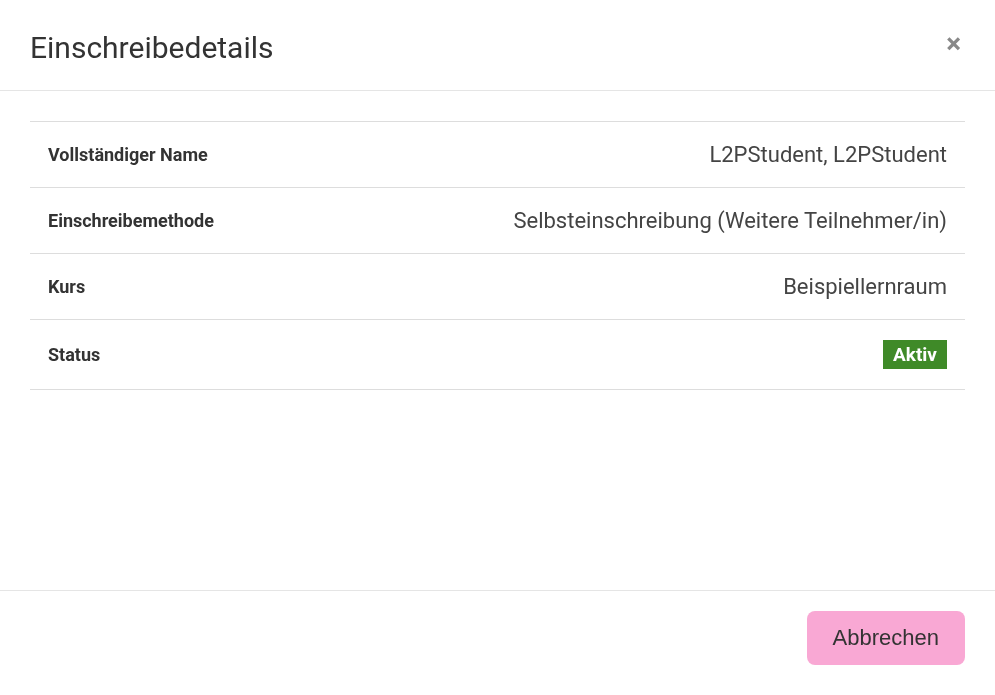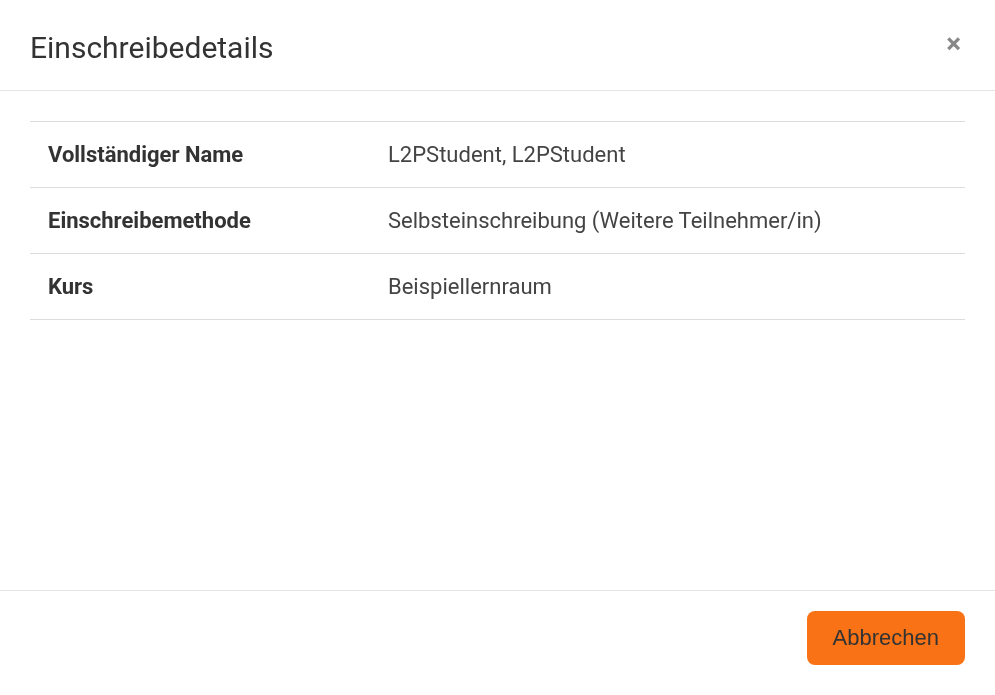--- a/index.html
+++ b/index.html
@@ -50,48 +50,49 @@
       border-collapse: collapse;
     }
     .detail-row {
       border-top: 1px solid #ddd;
     }
     .detail-row:last-child {
       border-bottom: 1px solid #ddd;
     }
     .detail-label {
       padding: 20px 18px;
-      font-size: 22px;
+      font-size: 18px;
       font-weight: 700;
       color: #333;
       width: 340px;
       vertical-align: middle;
     }
     .detail-value {
       padding: 20px 18px;
       font-size: 22px;
       font-weight: 400;
       color: #444;
       vertical-align: middle;
+      text-align: right;
     }
     .status-badge {
       display: inline-block;
       background: #3f8a28;
       color: #fff;
       font-weight: 700;
       font-size: 19px;
       padding: 3px 10px;
     }
     .modal-footer {
       padding: 20px 30px 30px 30px;
       display: flex;
       justify-content: flex-end;
     }
     .btn-cancel {
-      background: #f97316;
+      background: #f9a8d4;
       border: none;
       border-radius: 8px;
       padding: 14px 26px;
       font-size: 22px;
       color: #333;
       cursor: pointer;
     }
   </style>
 </head>
 <body>
@@ -111,20 +112,26 @@
           <td class="detail-value">L2PStudent, L2PStudent</td>
         </tr>
         <tr class="detail-row">
           <td class="detail-label">Einschreibemethode</td>
           <td class="detail-value">Selbsteinschreibung (Weitere Teilnehmer/in)</td>
         </tr>
         <tr class="detail-row">
           <td class="detail-label">Kurs</td>
           <td class="detail-value">Beispiellernraum</td>
         </tr>
+        <tr class="detail-row">
+          <td class="detail-label">Status</td>
+          <td class="detail-value">
+            <span class="status-badge">Aktiv</span>
+          </td>
+        </tr>
       </tbody>
     </table>
   </div>
 
   <div class="modal-footer">
     <button class="btn-cancel">Abbrechen</button>
   </div>
 
 </div>
 

